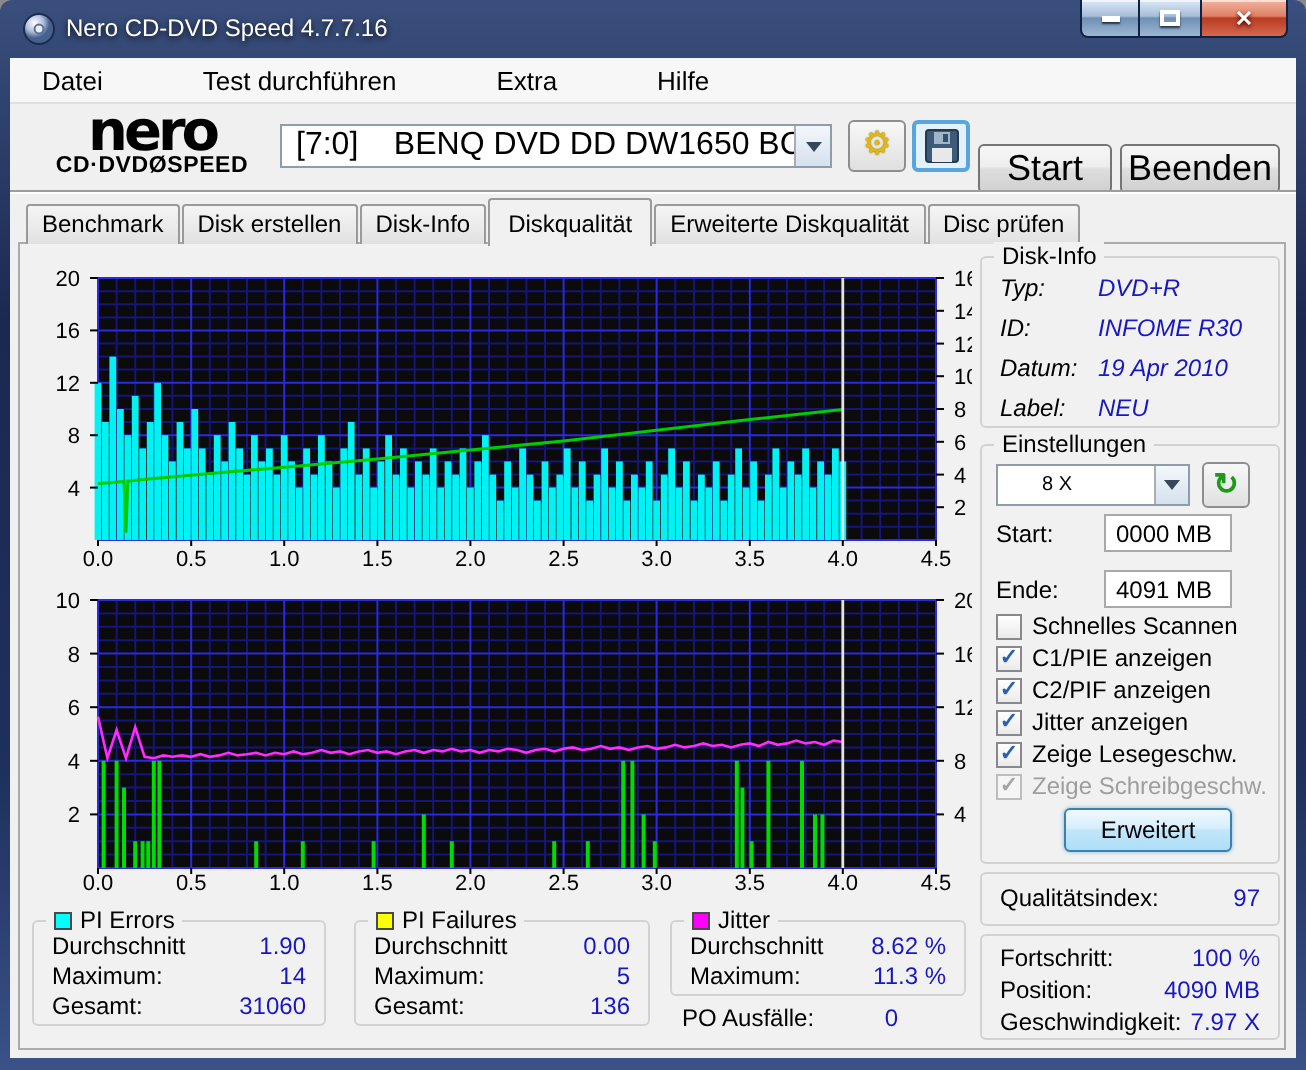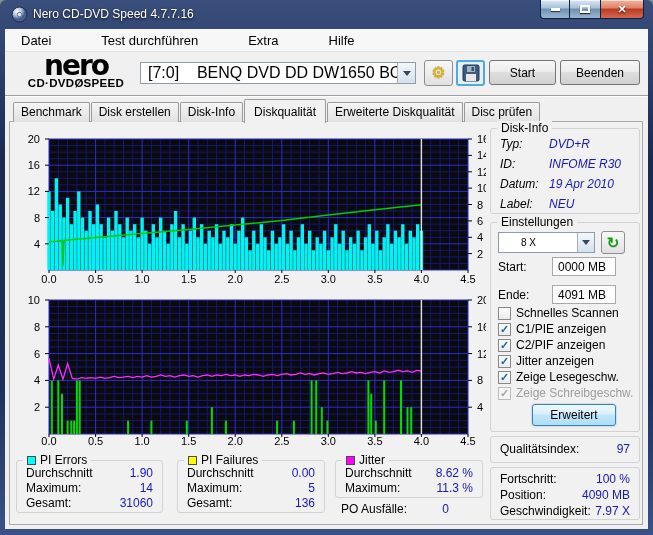--- a/index.html
+++ b/index.html
@@ -26,21 +26,21 @@
   .logo .l1{font-family:"DejaVu Sans",sans-serif;font-size:28px;font-weight:bold;letter-spacing:-2px;line-height:23px;}
   .logo .l2{font-size:11.5px;font-weight:bold;letter-spacing:.3px;white-space:nowrap;}
   .combo{position:absolute;left:140px;top:62px;width:276px;height:22px;background:#fff;border:1px solid #8e9cac;display:flex;align-items:center;}
   .combo .txt{flex:1;font-size:16px;padding-left:7px;white-space:pre;overflow:hidden;}
   .combo .arr{width:18px;height:20px;border-left:1px solid #abadb3;background:linear-gradient(#f3f7fb,#d5e1ee);display:flex;align-items:center;justify-content:center;}
   .tri{width:0;height:0;border-left:4px solid transparent;border-right:4px solid transparent;border-top:5px solid #36475a;}
   .toolbtn{position:absolute;top:60px;width:29px;height:26px;border:1px solid #8e8e8e;border-radius:3px;
            background:linear-gradient(#f8f8f8,#e0e0e0);display:flex;align-items:center;justify-content:center;}
   .toolbtn.sel{border:2px solid #58a6e0;background:#e2f1fc;}
   .gear{font-size:16px;line-height:16px;color:#e7b80a;text-shadow:0 0 1px #6b5200;}
-  .pushbtn{position:absolute;top:60px;height:25px;border:1px solid #757575;border-radius:3px;font-size:12px;
+  .pushbtn{position:absolute;top:72px;height:25px;border:1px solid #757575;border-radius:3px;font-size:18px;
            background:linear-gradient(#f7f7f7,#ededed 45%,#dedede 50%,#d0d0d0);display:flex;align-items:center;justify-content:center;}
   .sep{position:absolute;left:5px;top:95px;width:643px;height:2px;border-top:1px solid #9e9e9e;border-bottom:1px solid #fff;}
   .tabpanel{position:absolute;left:9px;top:121px;width:634px;height:404px;border:1px solid #ababab;background:#f1f1f1;}
   .tabs{position:absolute;left:13px;top:99px;height:23px;display:flex;align-items:flex-end;z-index:3;}
   .tab{height:20px;line-height:19px;padding:0 7px;font-size:12px;background:linear-gradient(#f5f5f5,#e1e1e1);
        border:1px solid #9a9a9a;border-bottom:none;border-radius:2px 2px 0 0;margin-right:1px;white-space:nowrap;}
   .tab.active{height:24px;line-height:25px;background:#f1f1f1;margin-bottom:-1px;z-index:4;position:relative;padding:0 9px;}
   svg.chart{position:absolute;left:16px;z-index:4;}
   svg.chart text{font-family:"Liberation Sans",sans-serif;font-size:11px;fill:#000;}
   .gbox{position:absolute;border:1px solid #d2d2d2;border-radius:3px;z-index:4;}

